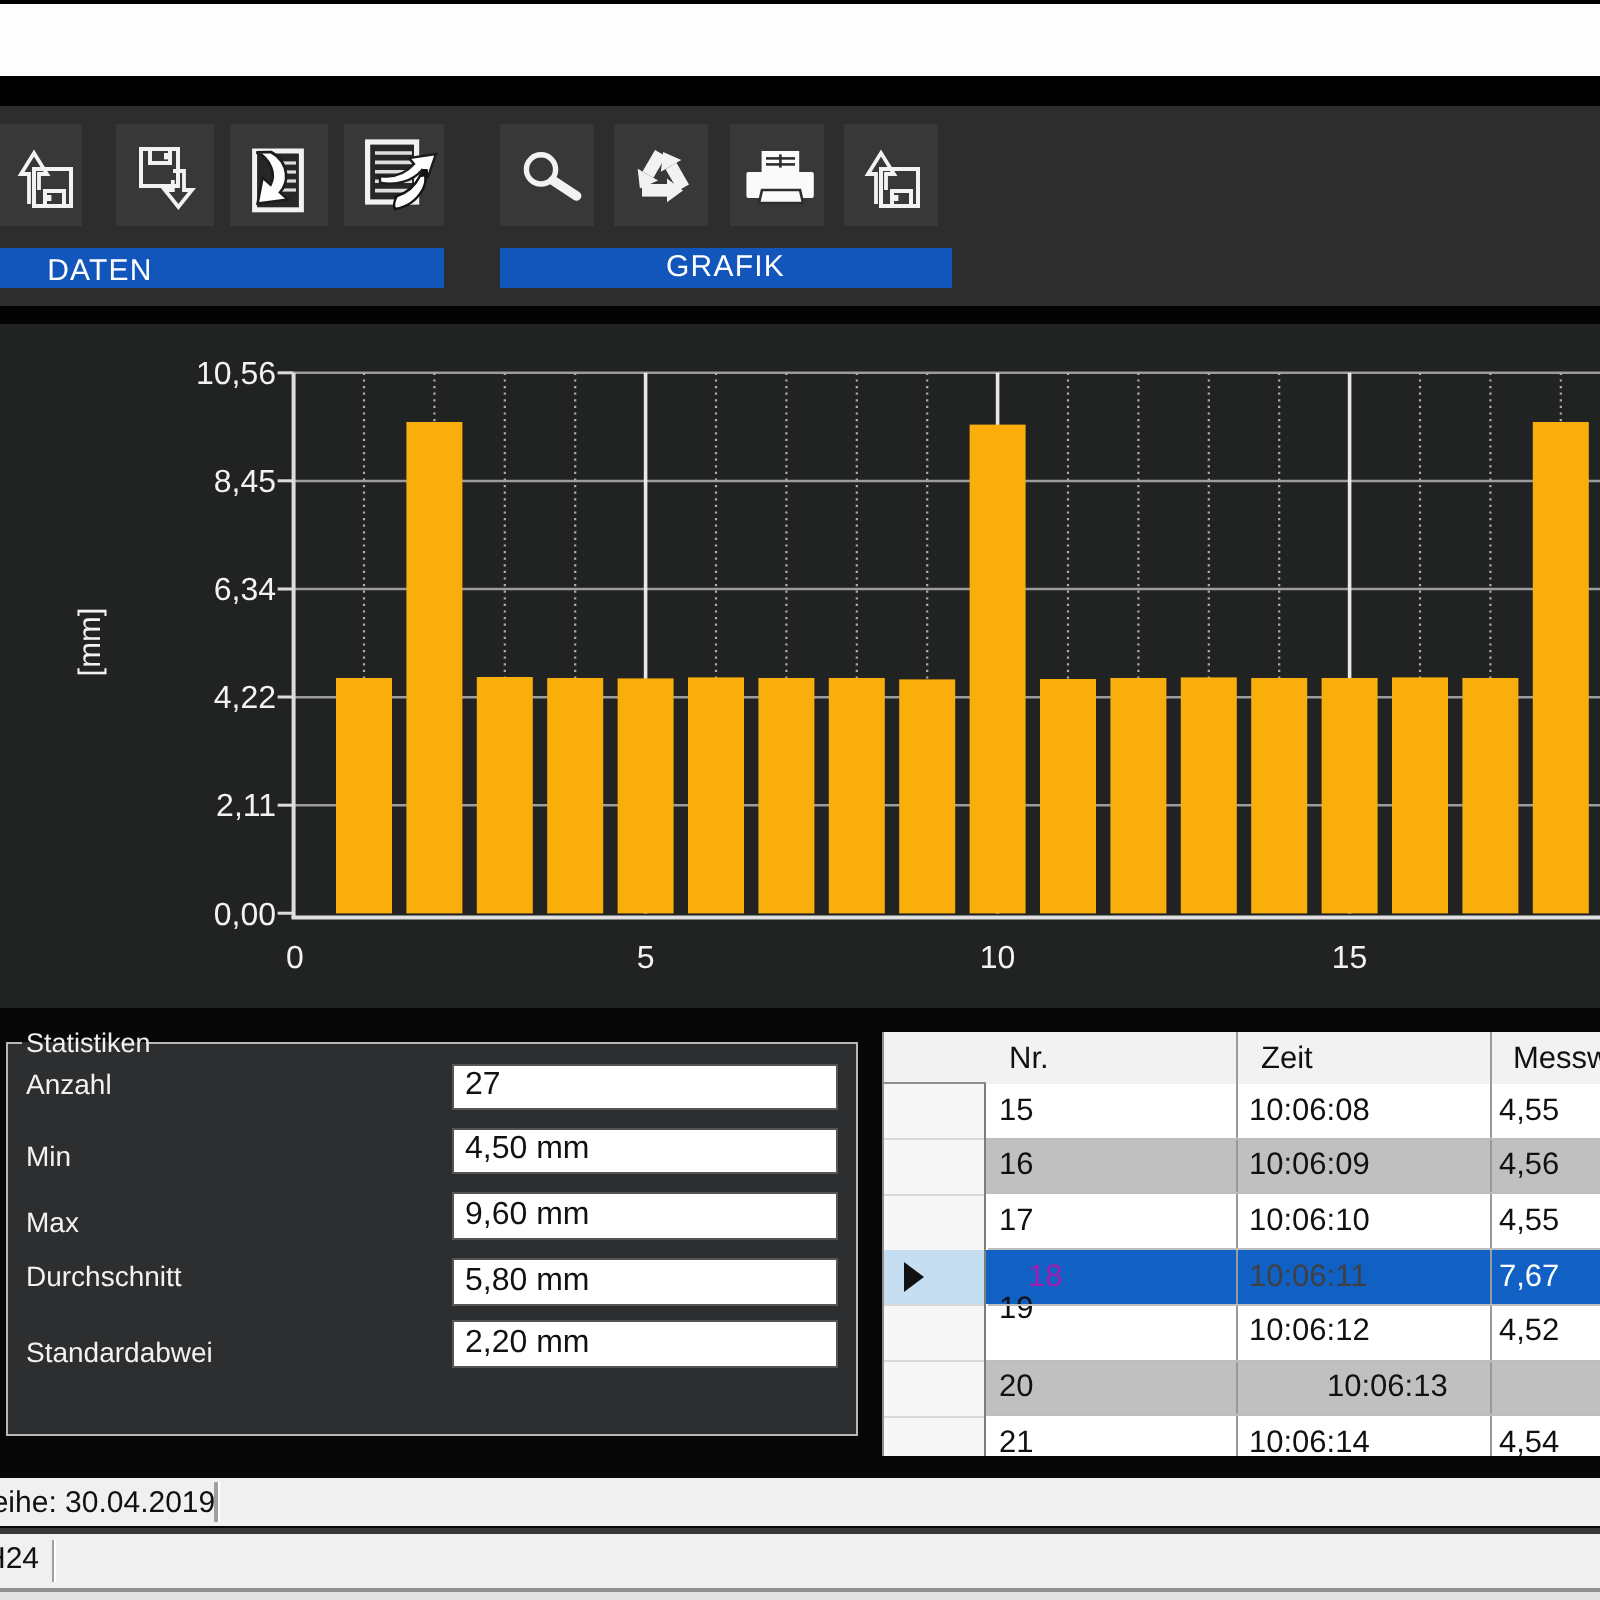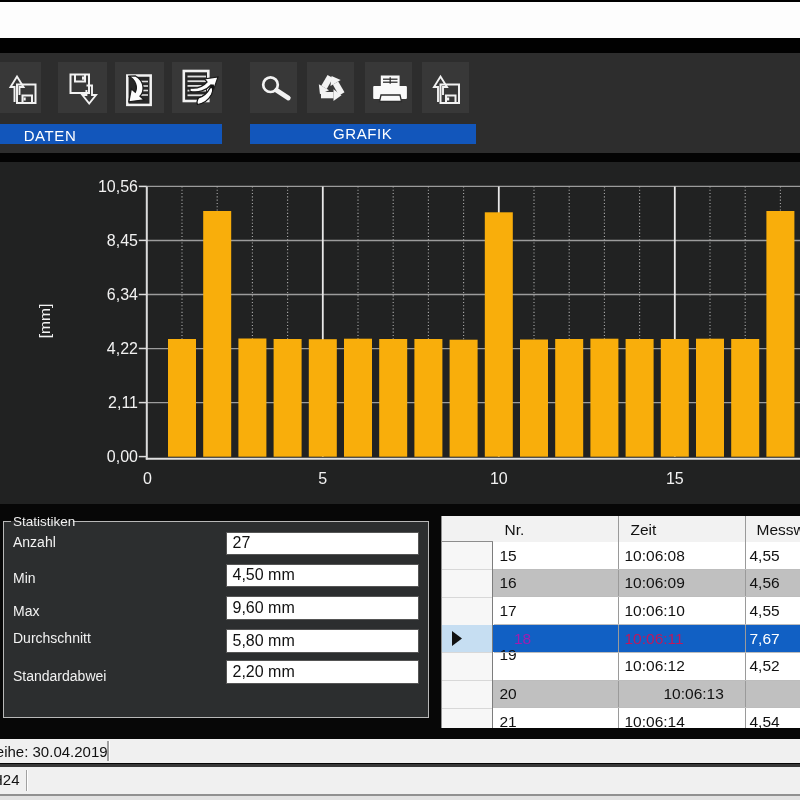--- a/index.html
+++ b/index.html
@@ -276,21 +276,21 @@
     <div class="abs cel" style="left:57.5px;top:30.5px;">15</div>
     <div class="abs cel" style="left:182.5px;top:30.5px;">10:06:08</div>
     <div class="abs cel" style="left:307.5px;top:30.5px;">4,55</div>
     <div class="abs cel" style="left:57.5px;top:58.2px;">16</div>
     <div class="abs cel" style="left:182.5px;top:58.2px;">10:06:09</div>
     <div class="abs cel" style="left:307.5px;top:58.2px;">4,56</div>
     <div class="abs cel" style="left:57.5px;top:85.9px;">17</div>
     <div class="abs cel" style="left:182.5px;top:85.9px;">10:06:10</div>
     <div class="abs cel" style="left:307.5px;top:85.9px;">4,55</div>
     <div class="abs cel" style="left:72px;top:113.6px;color:#a21caf;">18</div>
-    <div class="abs cel" style="left:182.5px;top:113.6px;color:#be185d;">10:06:11</div>
+    <div class="abs cel" style="left:182.5px;top:113.6px;color:#404040;">10:06:11</div>
     <div class="abs cel" style="left:307.5px;top:113.6px;color:#fff;">7,67</div>
     <div class="abs cel" style="left:57.5px;top:130px;">19</div>
     <div class="abs cel" style="left:182.5px;top:141.3px;">10:06:12</div>
     <div class="abs cel" style="left:307.5px;top:141.3px;">4,52</div>
     <div class="abs cel" style="left:57.5px;top:169px;">20</div>
     <div class="abs cel" style="left:182.5px;top:169px;margin-left:39px;">10:06:13</div>
     <div class="abs cel" style="left:291px;top:169px;margin-top:48px;">4,53</div>
     <div class="abs cel" style="left:57.5px;top:196.7px;">21</div>
     <div class="abs cel" style="left:182.5px;top:196.7px;">10:06:14</div>
     <div class="abs cel" style="left:307.5px;top:196.7px;">4,54</div>

